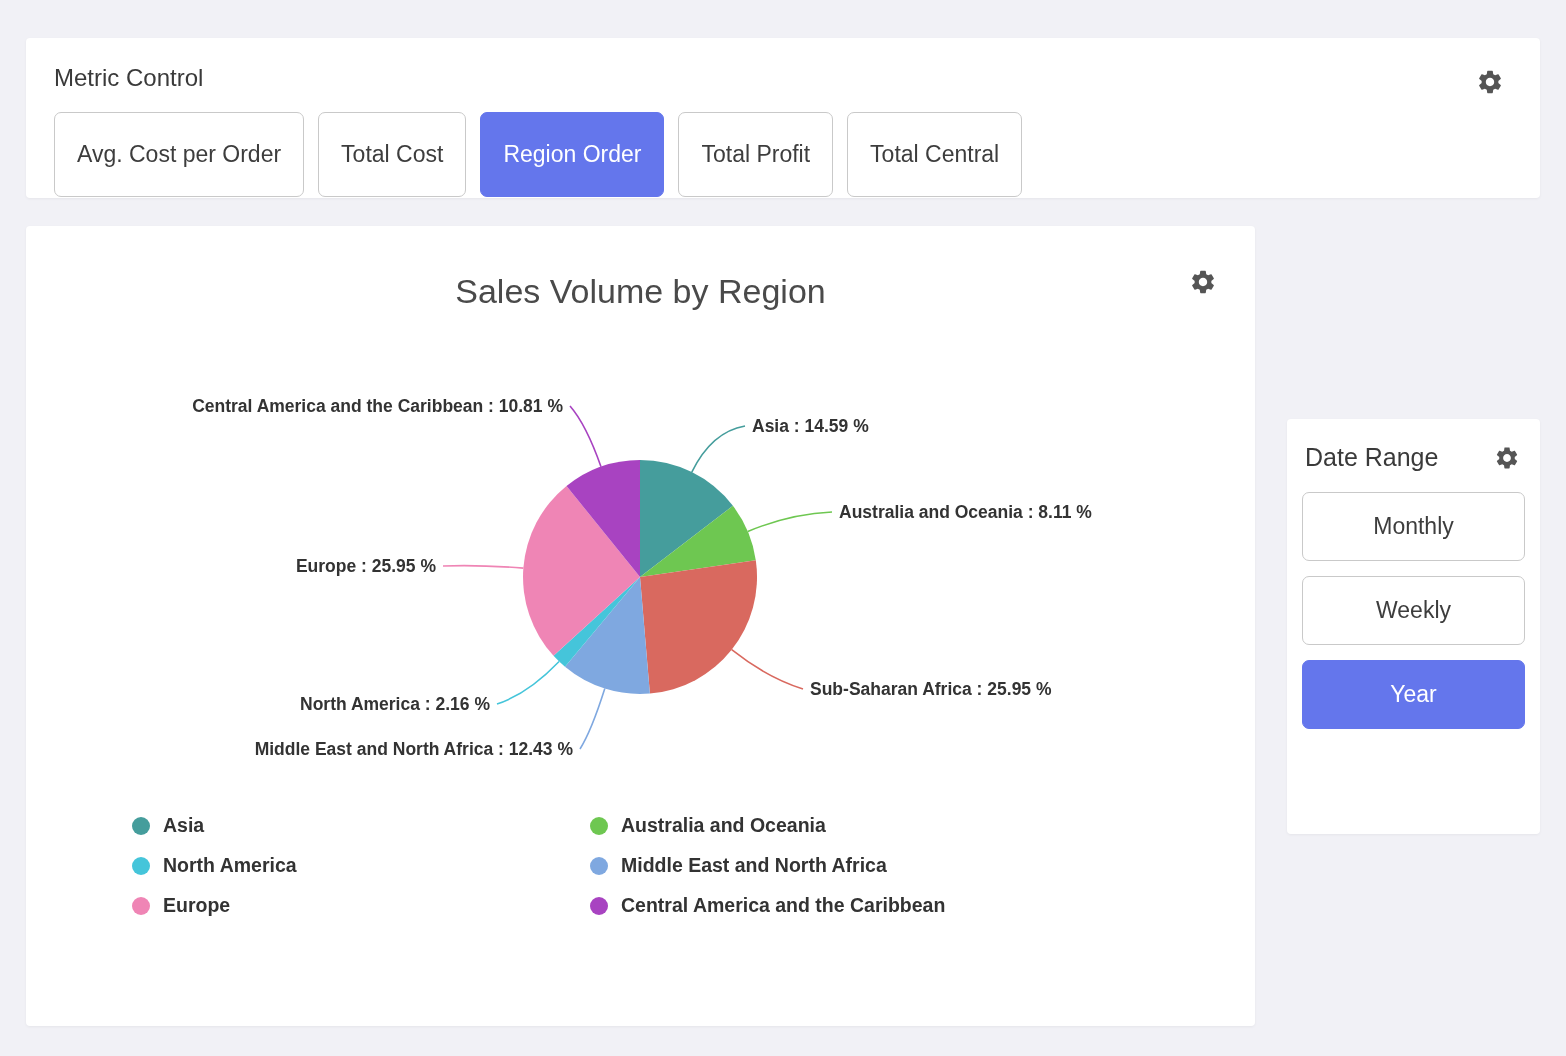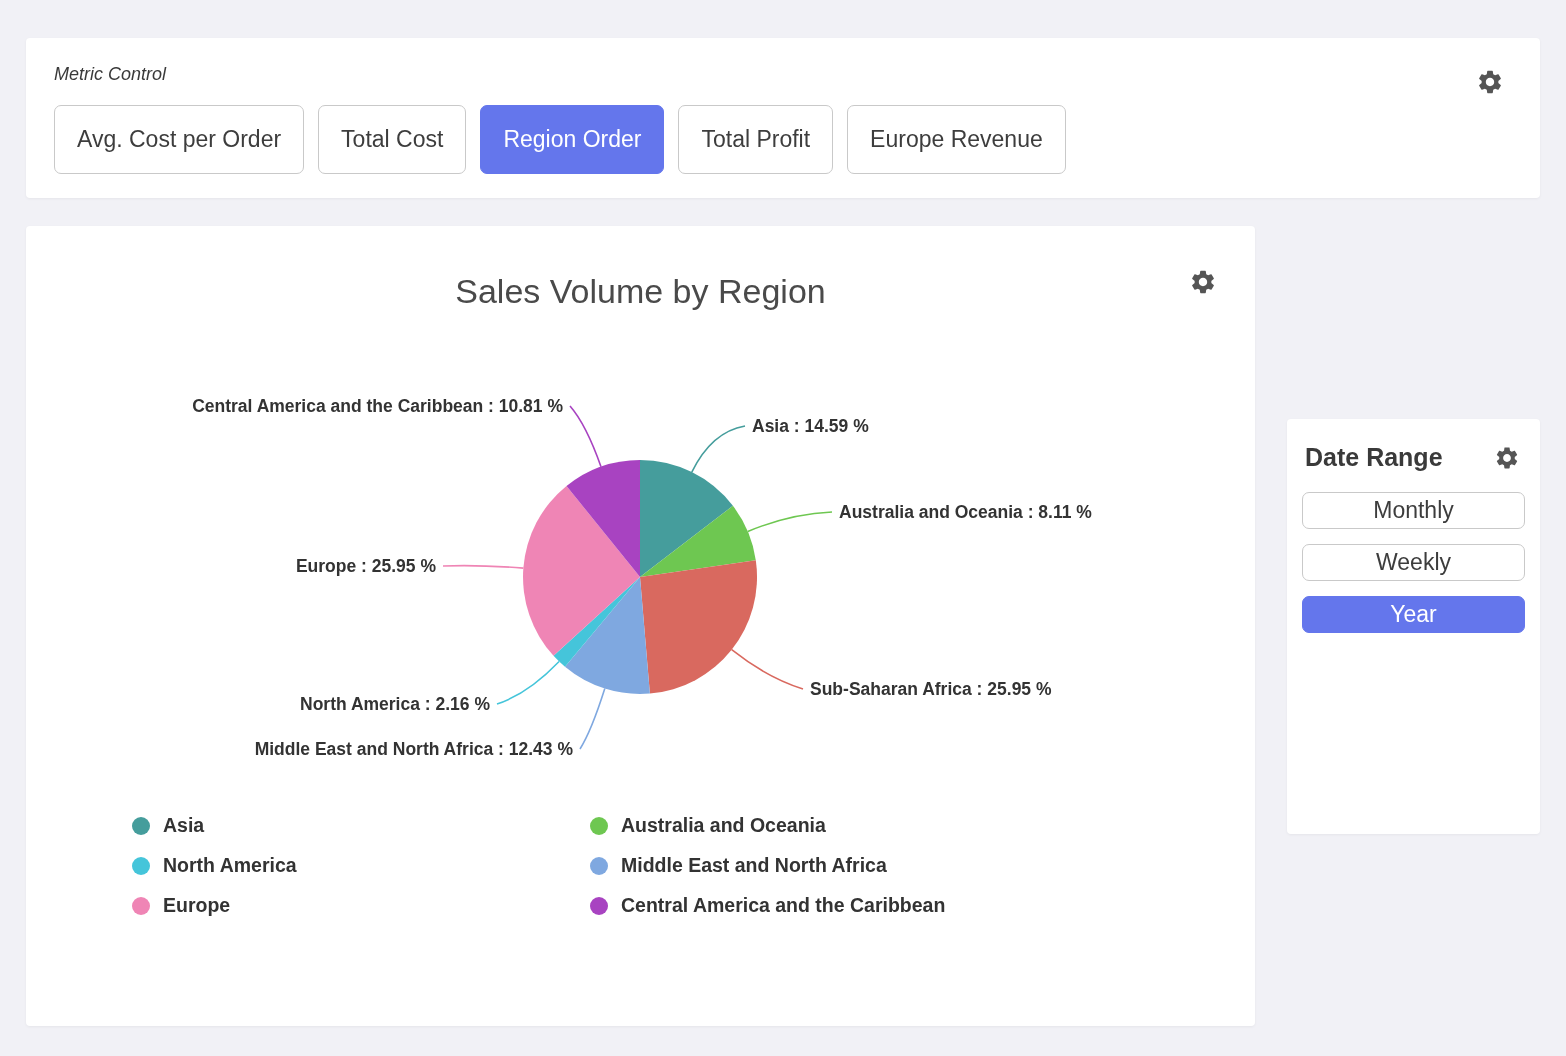--- a/index.html
+++ b/index.html
@@ -10,32 +10,32 @@
     color: #3a3a3a;
   }
   .page { padding: 38px 26px 30px; }
   .card {
     background: #fff;
     border-radius: 4px;
     box-shadow: 0 1px 3px rgba(0,0,0,.05);
   }
   
   .metric-card { height: 160px; padding: 26px 28px; position: relative; margin-bottom: 28px; }
-  .metric-title { font-size: 18px; font-weight: 400; color: #3a3a3a; font-style: italic; }
+  .metric-title { font-size: 24px; font-weight: 400; color: #3a3a3a; }
   .gear-btn { position: absolute; cursor: pointer; width: 28px; height: 28px; }
   .metric-card .gear-btn { top: 30px; right: 36px; }
   .btn-row { display: flex; gap: 14px; margin-top: 20px; }
   button.pill {
     font-family: inherit;
     font-size: 23px;
     color: #3d3d3d;
     background: #fff;
     border: 1px solid #c9c9c9;
     border-radius: 7px;
-    padding: 20px 22px;
+    padding: 28px 22px;
     cursor: pointer;
     white-space: nowrap;
   }
   button.pill.selected { background: #6476ec; border-color: #6476ec; color: #fff; }
   
   .lower { display: flex; align-items: center; gap: 32px; }
   
   .chart-card { width: 1229px; height: 800px; position: relative; }
   .chart-title { text-align: center; font-size: 34px; font-weight: 400; color: #4a4a4a; padding-top: 46px; }
   .chart-card .gear-btn { top: 42px; right: 38px; }
@@ -46,41 +46,41 @@
     padding-left: 106px;
     display: grid;
     grid-template-columns: 458px 1fr;
     row-gap: 17px;
   }
   .legend-item { display: flex; align-items: center; gap: 13px; cursor: pointer; }
   .legend-dot { width: 18px; height: 18px; border-radius: 50%; flex: 0 0 auto; }
   .legend-label { font-size: 19.5px; font-weight: 700; color: #333; }
   
   .date-card { width: 253px; height: 415px; padding: 24px 15px 28px; position: relative; }
-  .date-title { font-size: 25px; font-weight: 700; color: #3a3a3a; padding-left: 3px; }
+  .date-title { font-size: 25px; font-weight: 400; color: #3a3a3a; padding-left: 3px; }
   .date-card .gear-btn { top: 26px; right: 20px; width: 26px; height: 26px; }
   .btn-col { margin-top: 20px; display: flex; flex-direction: column; gap: 15px; }
-  .btn-col button.pill { width: 100%; padding: 4px 0; text-align: center; }
+  .btn-col button.pill { width: 100%; padding: 20px 0; text-align: center; }
 </style>
 </head>
 <body>
 
 <div class="page">
 
   <section class="card metric-card">
     <h2 class="metric-title">Metric Control</h2>
     <span class="gear-btn"><svg viewBox="0 0 24 24" width="100%" height="100%" fill="#555">
           <path d="M19.14,12.94c0.04-0.3,0.06-0.61,0.06-0.94c0-0.32-0.02-0.64-0.07-0.94l2.03-1.58c0.18-0.14,0.23-0.41,0.12-0.61l-1.92-3.32c-0.12-0.22-0.37-0.29-0.59-0.22l-2.39,0.96c-0.5-0.38-1.03-0.7-1.62-0.94L14.4,2.81c-0.04-0.24-0.24-0.41-0.48-0.41h-3.84c-0.24,0-0.43,0.17-0.47,0.41L9.25,5.35C8.66,5.59,8.12,5.92,7.63,6.29L5.24,5.33c-0.22-0.08-0.47,0-0.59,0.22L2.74,8.87C2.62,9.08,2.66,9.34,2.86,9.48l2.03,1.58C4.84,11.36,4.8,11.69,4.8,12s0.02,0.64,0.07,0.94l-2.03,1.58c-0.18,0.14-0.23,0.41-0.12,0.61l1.92,3.32c0.12,0.22,0.37,0.29,0.59,0.22l2.39-0.96c0.5,0.38,1.03,0.7,1.62,0.94l0.36,2.54c0.05,0.24,0.24,0.41,0.48,0.41h3.84c0.24,0,0.44-0.17,0.47-0.41l0.36-2.54c0.59-0.24,1.13-0.56,1.62-0.94l2.39,0.96c0.22,0.08,0.47,0,0.59-0.22l1.92-3.32c0.12-0.22,0.07-0.47-0.12-0.61L19.14,12.94z M12,15.6c-1.98,0-3.6-1.62-3.6-3.6s1.62-3.6,3.6-3.6s3.6,1.62,3.6,3.6S13.98,15.6,12,15.6z"></path>
         </svg></span>
     <div class="btn-row" id="metric-buttons">
         <button class="pill">Avg. Cost per Order</button>
         <button class="pill">Total Cost</button>
         <button class="pill selected">Region Order</button>
         <button class="pill">Total Profit</button>
-        <button class="pill">Europe Revenue</button>
+        <button class="pill">Total Central</button>
       </div>
   </section>
 
   <div class="lower">
 
     <section class="card chart-card">
       <h1 class="chart-title">Sales Volume by Region</h1>
       <span class="gear-btn"><svg viewBox="0 0 24 24" width="100%" height="100%" fill="#555">
             <path d="M19.14,12.94c0.04-0.3,0.06-0.61,0.06-0.94c0-0.32-0.02-0.64-0.07-0.94l2.03-1.58c0.18-0.14,0.23-0.41,0.12-0.61l-1.92-3.32c-0.12-0.22-0.37-0.29-0.59-0.22l-2.39,0.96c-0.5-0.38-1.03-0.7-1.62-0.94L14.4,2.81c-0.04-0.24-0.24-0.41-0.48-0.41h-3.84c-0.24,0-0.43,0.17-0.47,0.41L9.25,5.35C8.66,5.59,8.12,5.92,7.63,6.29L5.24,5.33c-0.22-0.08-0.47,0-0.59,0.22L2.74,8.87C2.62,9.08,2.66,9.34,2.86,9.48l2.03,1.58C4.84,11.36,4.8,11.69,4.8,12s0.02,0.64,0.07,0.94l-2.03,1.58c-0.18,0.14-0.23,0.41-0.12,0.61l1.92,3.32c0.12,0.22,0.37,0.29,0.59,0.22l2.39-0.96c0.5,0.38,1.03,0.7,1.62,0.94l0.36,2.54c0.05,0.24,0.24,0.41,0.48,0.41h3.84c0.24,0,0.44-0.17,0.47-0.41l0.36-2.54c0.59-0.24,1.13-0.56,1.62-0.94l2.39,0.96c0.22,0.08,0.47,0,0.59-0.22l1.92-3.32c0.12-0.22,0.07-0.47-0.12-0.61L19.14,12.94z M12,15.6c-1.98,0-3.6-1.62-3.6-3.6s1.62-3.6,3.6-3.6s3.6,1.62,3.6,3.6S13.98,15.6,12,15.6z"></path>
           </svg></span>

